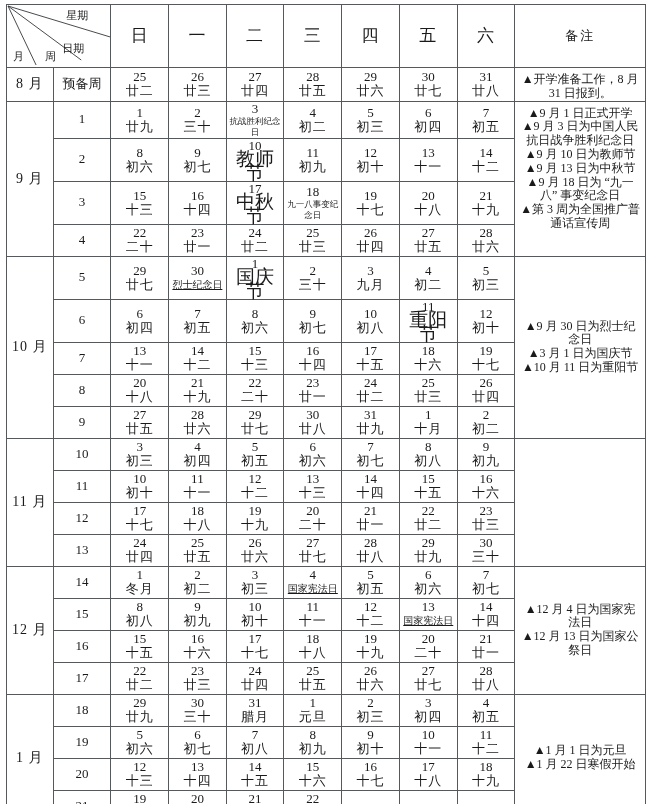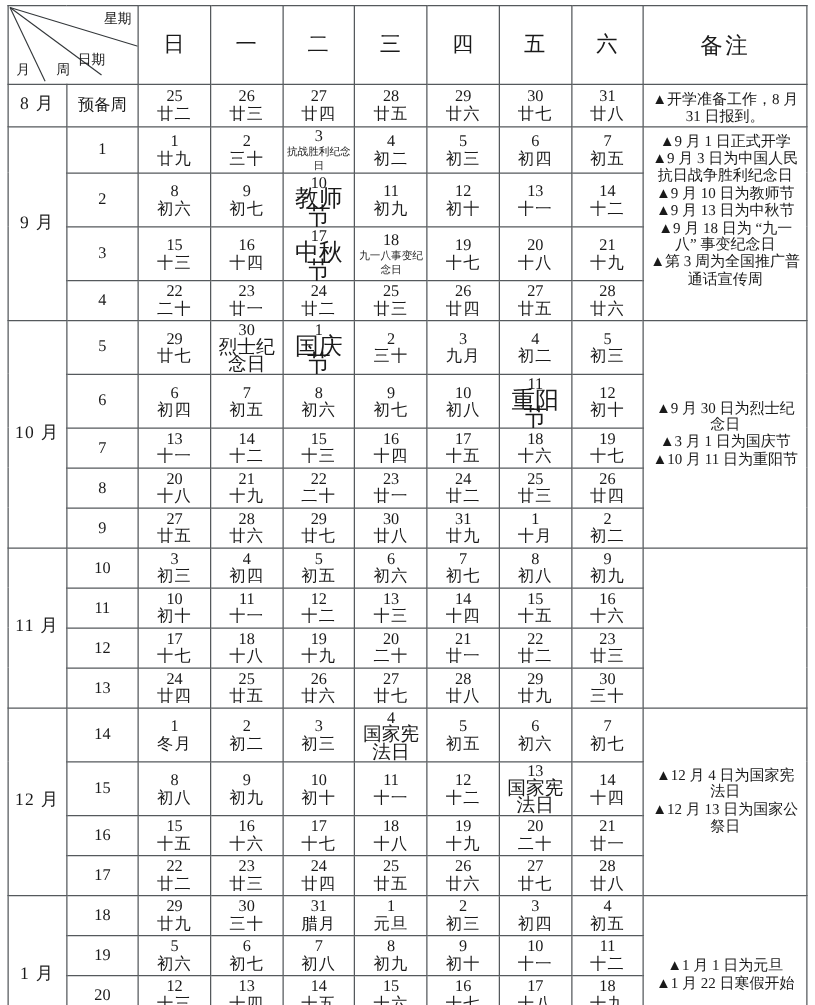--- a/index.html
+++ b/index.html
@@ -52,34 +52,34 @@
     width: 100%;
     height: 100%;
     display: block;
   }
   td.corner .lbl {
     position: absolute;
     font-size: 11px;
     white-space: nowrap;
     color: #1a1a1a;
   }
-  td.corner .lbl-xingqi { top: 4px;  right: 5px; }
+  td.corner .lbl-xingqi { top: 4px;  right: 22px; }
   td.corner .lbl-riqi   { top: 37px; right: 26px; }
   td.corner .lbl-yue    { bottom: 4px; left: 6px; }
   td.corner .lbl-zhou   { bottom: 4px; left: 38px; }
 
   
   td.wk-head {
     height: 62px;
     font-size: 17px;
     letter-spacing: 1px;
   }
   td.note-head {
     height: 62px;
-    font-size: 18px;
+    font-size: 13px;
     letter-spacing: 2px;
   }
 
   
   td.month-cell {
     font-size: 14px;
     letter-spacing: 1px;
   }
   
   td.week-cell {
@@ -105,22 +105,23 @@
     line-height: 14px;
     display: block;
     letter-spacing: 1px;
   }
   td.day .lunar.fest {
     font-size: 19px;
     letter-spacing: 0px;
     font-family: Liberation Mono, monospace;
   }
   td.day .lunar.small {
-    font-size: 15px;
+    font-size: 10px;
     letter-spacing: 0px;
+    text-decoration: underline;
   }
   td.day .lunar.two-line {
     font-size: 8.5px;
     line-height: 11px;
     letter-spacing: 0;
   }
   td.day.empty { }
 
   
   td.note {

